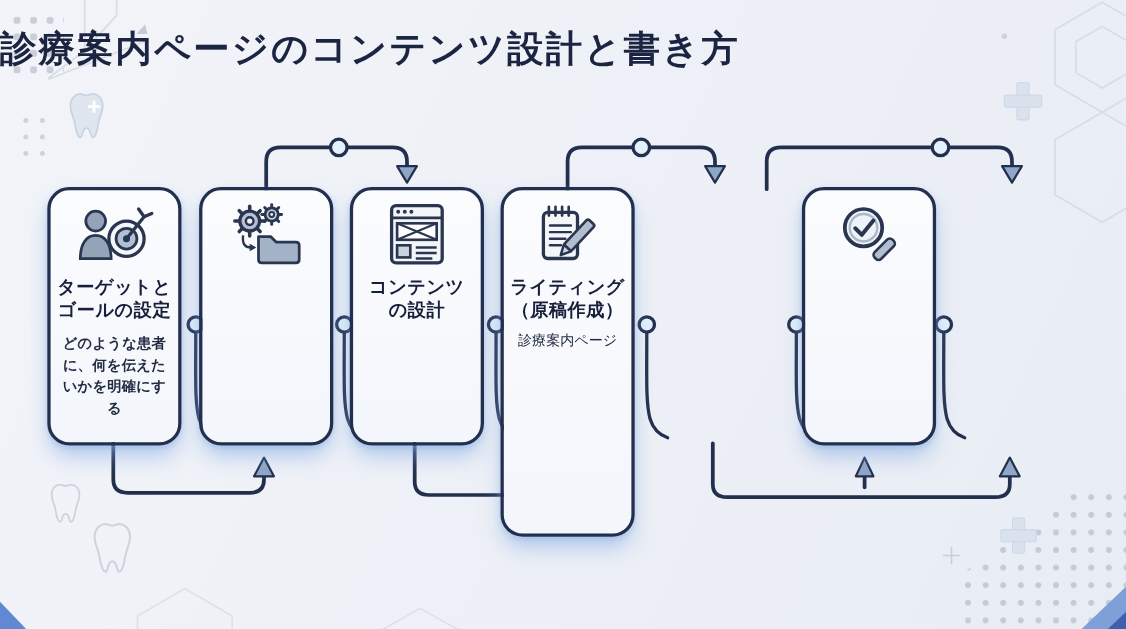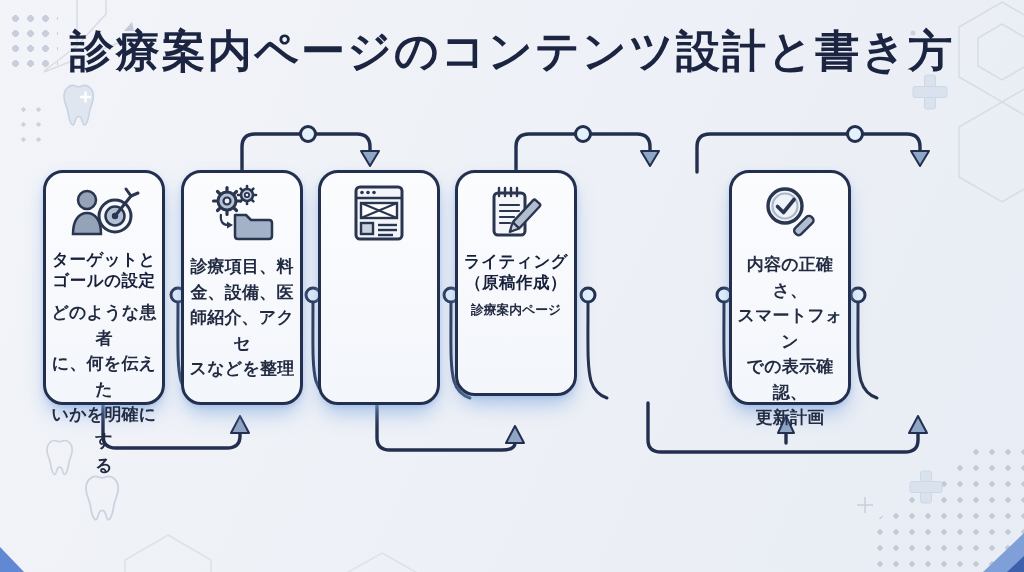--- a/index.html
+++ b/index.html
@@ -3,49 +3,49 @@
 <meta charset="utf-8">
 <style>
   html,body { margin:0; padding:0; }
   .stage {
     position:relative; width:1024px; height:572px; overflow:hidden;
     background:linear-gradient(115deg,#f2f4f9 0%,#edf0f6 55%,#e8ecf4 100%);
     font-family:"Liberation Sans","DejaVu Sans",sans-serif;
   }
   .page-title {
     position:absolute; top:22px; left:0; right:0; margin:0;
-    text-align:center; font-size:44px; font-weight:800;
+    font-size:33px; font-weight:800;
     color:#1b2440; letter-spacing:2px; z-index:4;
   }
   svg.layer { position:absolute; left:0; top:0; z-index:1; }
   svg.deco  { z-index:0; }
   .ln   { fill:none; stroke:#232f4e; stroke-width:3.4; stroke-linecap:round; }
   .ah   { fill:#8fa6c6; stroke:#232f4e; stroke-width:2; stroke-linejoin:round; }
   .ring { fill:#e4f1fb; stroke:#232f4e; stroke-width:3; }
   .stem { fill:none; stroke:#232f4e; stroke-width:3; stroke-linecap:round; }
 
   .card {
     position:absolute; top:170px; width:122px; height:235px; box-sizing:border-box;
     background:linear-gradient(180deg,#fbfcfe 0%,#f3f6fb 100%);
     border:3px solid #232f4e; border-radius:20px;
     box-shadow:0 12px 20px -4px rgba(128,168,226,.62), 0 2px 5px rgba(140,175,230,.35);
     display:flex; flex-direction:column; align-items:center; text-align:center;
     padding:8px 3px 8px; z-index:3;
   }
-  .card.tall { height:226px; }
+  .card.tall { height:318px; }
   .card-icon { height:62px; display:flex; align-items:center; justify-content:center; margin-top:2px; }
   .card-title {
     white-space:pre-line; font-size:16.5px; font-weight:800; color:#17203a;
     line-height:1.28; margin-top:6px; letter-spacing:.5px;
   }
   .card-desc {
-    white-space:pre-line; font-size:17px; font-weight:700; color:#222b42;
+    white-space:pre-line; font-size:13px; font-weight:700; color:#222b42;
     line-height:1.5; margin-top:9px; letter-spacing:.2px;text-align:center;
   }
-  .card-extra { font-size:12.8px; font-weight:700; color:#222b42; margin-top:9px; }
+  .card-extra { font-size:12.8px; font-weight:400; color:#222b42; margin-top:9px; }
 
   .dots {
     position:absolute; z-index:0;
     background-image:radial-gradient(circle,#c9cfda 3.2px,rgba(0,0,0,0) 3.5px);
     background-size:15px 15px;
   }
   .dots-tl { left:8px; top:11px; width:50px; height:62px; }
   .dots-tl2 { left:16px; top:102px; width:32px; height:48px;
     background-image:radial-gradient(circle,#cdd2dc 2px,rgba(0,0,0,0) 2.3px); }
   .dots-br {
@@ -194,43 +194,41 @@
           <line x1="47.4" y1="4.6" x2="45.2" y2="6.8"></line>
             <line x1="36.8" y1="15.2" x2="34.6" y2="17.4"></line>
         </g>
         <circle cx="41" cy="11" r="6" fill="#c3ccdb" stroke="#2a3550" stroke-width="2.6"></circle>
         <circle cx="41" cy="11" r="2.2" fill="#eef1f6" stroke="#2a3550" stroke-width="1.8"></circle>
         <path d="M15,30 C14,38 17,41 22,41" fill="none" stroke="#2a3550" stroke-width="2.2"></path>
         <polygon points="21,37.5 27,41 21,44.5" fill="#2a3550"></polygon>
         <path d="M29,31 L40,31 L45,36 L63,36 Q66,36 66,39 L66,52 Q66,55 63,55 L32,55 Q29,55 29,52 Z" fill="#a3b2c7" stroke="#2a3550" stroke-width="2.5" stroke-linejoin="round"></path>
       </svg>
     </div>
-    <div class="card-desc">診療項目、料
-金、設備、医
-師紹介、アクセ
-スなどを整理</div>
   </div>
 
   <div class="card" style="left:318px">
     <div class="card-icon">
       <svg width="74" height="60" viewBox="0 0 72 60">
         <rect x="13" y="3" width="46" height="52" rx="4" fill="#f2f5f9" stroke="#2a3550" stroke-width="3"></rect>
         <line x1="13" y1="14" x2="59" y2="14" stroke="#2a3550" stroke-width="2.5"></line>
         <circle cx="19" cy="8.5" r="1.8" fill="#2a3550"></circle>
           <circle cx="25" cy="8.5" r="1.8" fill="#2a3550"></circle>
           <circle cx="31" cy="8.5" r="1.8" fill="#2a3550"></circle>
         <rect x="18" y="19" width="36" height="15" fill="#ffffff" stroke="#2a3550" stroke-width="2.4"></rect>
         <line x1="18" y1="19" x2="54" y2="34" stroke="#2a3550" stroke-width="2"></line>
         <line x1="54" y1="19" x2="18" y2="34" stroke="#2a3550" stroke-width="2"></line>
         <rect x="18" y="39" width="12" height="11" fill="#c9d3e0" stroke="#2a3550" stroke-width="2.4"></rect>
         <line x1="35" y1="41" x2="54" y2="41" stroke="#2a3550" stroke-width="2.4"></line>
         <line x1="35" y1="46" x2="54" y2="46" stroke="#2a3550" stroke-width="2.4"></line>
         <line x1="35" y1="51" x2="50" y2="51" stroke="#2a3550" stroke-width="2.4"></line>
       </svg>
     </div>
+    <div class="card-title">コンテンツ
+の設計</div>
   </div>
 
   <div class="card tall" style="left:455px">
     <div class="card-icon">
       <svg width="74" height="60" viewBox="0 0 72 60">
         <rect x="14" y="9" width="31" height="42" rx="4" fill="#f4f6fa" stroke="#2a3550" stroke-width="3"></rect>
         <g stroke="#2a3550" stroke-width="2.4" stroke-linecap="round">
           <line x1="19" y1="4" x2="19" y2="12"></line>
             <line x1="25" y1="4" x2="25" y2="12"></line>
           <line x1="31" y1="4" x2="31" y2="12"></line>
@@ -259,20 +257,16 @@
     <div class="card-icon">
       <svg width="74" height="60" viewBox="0 0 72 60">
         <circle cx="31" cy="23" r="17" fill="#eef3f8" stroke="#2a3550" stroke-width="3.4"></circle>
         <circle cx="31" cy="23" r="12.5" fill="none" stroke="#aab8cc" stroke-width="2.2"></circle>
         <path d="M23.5,23.5 L29.5,29.5 L40,16.5" fill="none" stroke="#2a3550" stroke-width="3.6" stroke-linecap="round" stroke-linejoin="round"></path>
         <g transform="rotate(45 50 42)">
           <rect x="46" y="31" width="8.5" height="23" rx="3.5" fill="#b2bdd0" stroke="#2a3550" stroke-width="2.4"></rect>
         </g>
       </svg>
     </div>
-    <div class="card-desc">内容の正確さ、
-スマートフォン
-での表示確認、
-更新計画</div>
   </div>
 
 
 </div>
 
 </body></html>

